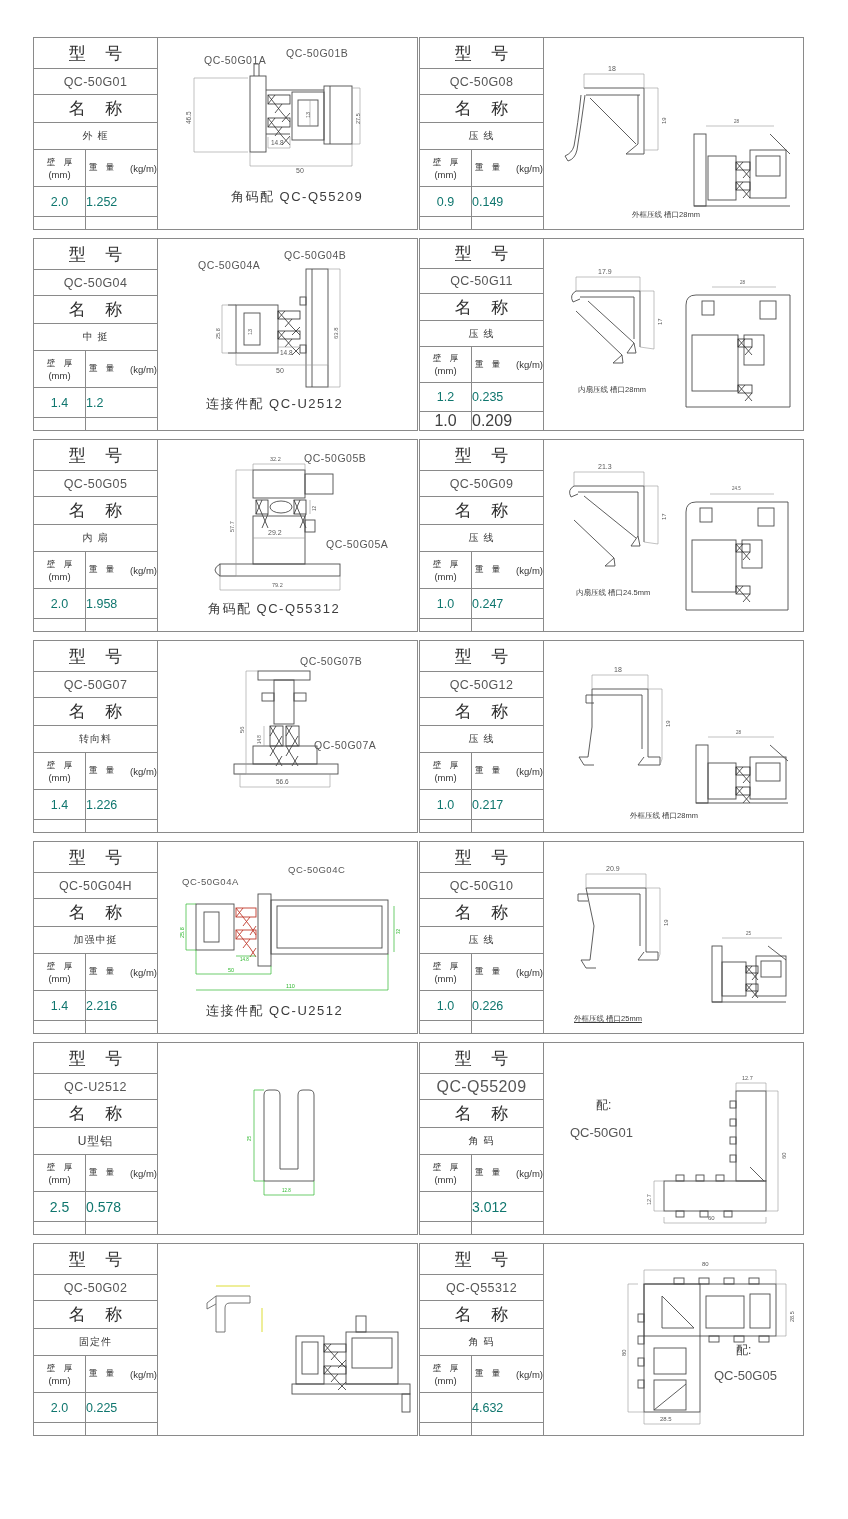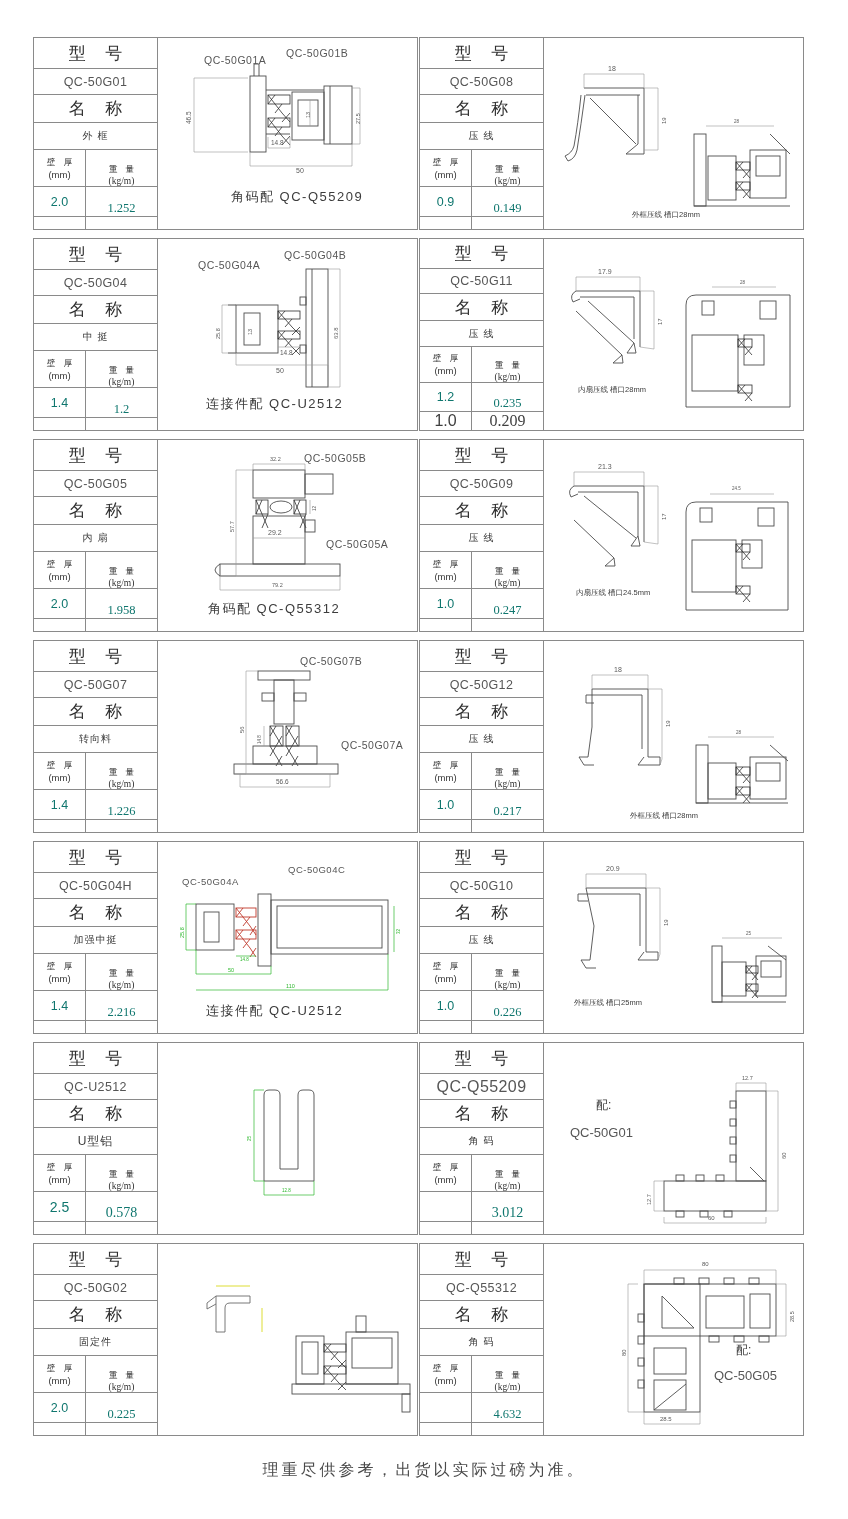--- a/index.html
+++ b/index.html
@@ -14,21 +14,21 @@
       justify-content:center;color:#3f3f3f;}
   .sr.last{border-bottom:0;flex:1;}
   .hdr{height:31px;font-family:"DejaVu Serif","Liberation Serif",serif;font-size:17px;
        letter-spacing:7px;text-indent:7px;color:#2f2f2f;}
   .hdr2{height:28px;}
   .mdl{height:26px;font-size:12.5px;color:#565656;letter-spacing:0.4px;}
   .nm{height:27px;font-size:10px;color:#3a3a3a;letter-spacing:1px;}
   .sprow{padding:0;align-items:stretch;}
   .c1{box-sizing:border-box;width:52px;border-right:1px solid #8a8a8a;display:flex;
       flex-direction:column;align-items:center;justify-content:center;}
-  .c2{flex:1;display:flex;flex-direction:column;align-items:center;justify-content:flex-end;font-family:Liberation Serif, serif;}
+  .c2{flex:1;display:flex;flex-direction:row;align-items:center;justify-content:space-between;}
   .thw{height:37px;}
   .thw .t{font-size:8.5px;letter-spacing:3px;text-indent:3px;color:#333;}
   .thw .u{font-size:9.5px;color:#333;}
   .vals{height:30px;font-size:12.5px;color:#0f766e;}
   .draw{position:relative;flex:1;}
   .draw svg{position:absolute;left:0;top:0;}
   .ann{position:absolute;white-space:nowrap;color:#5a5a5a;}
   .lbl{font-size:10.5px;letter-spacing:0.5px;color:#565656;}
   .lbl9{font-size:9.5px;}
   .cap{font-size:13px;color:#3c3c3c;letter-spacing:1.5px;}
@@ -281,21 +281,21 @@
               <rect class="pf" x="76" y="123" width="104" height="10"></rect>
         <line class="dl" x1="88" y1="30" x2="88" y2="133"></line>
               <line class="dl" x1="88" y1="30" x2="100" y2="30"></line>
               <line class="dl" x1="88" y1="133" x2="76" y2="133"></line>
         <line class="dl" x1="106" y1="85" x2="106" y2="105"></line>
         <line class="dl" x1="82" y1="146" x2="172" y2="146"></line>
               <line class="dl" x1="82" y1="133" x2="82" y2="146"></line>
               <line class="dl" x1="172" y1="133" x2="172" y2="146"></line>
       </svg>
       <span class="ann lbl" style="left:142px;top:14px;">QC-50G07B</span>
-      <span class="ann lbl" style="left:156px;top:98px;margin-left:27px;">QC-50G07A</span>
+      <span class="ann lbl" style="left:156px;top:98px;">QC-50G07A</span>
       <span class="ann d6 rot" style="left:81px;top:92px;">56</span>
       <span class="ann d45 rot" style="left:99px;top:103px;">14.8</span>
       <span class="ann d65" style="left:118px;top:137px;">56.6</span>
     </div>
   </div>
 
   <div class="block">
     <div class="spec">
       <div class="sr hdr">型 号</div>
       <div class="sr mdl">QC-50G04H</div>
@@ -731,21 +731,21 @@
         <rect class="pf" x="178" y="120" width="24" height="34"></rect>
         <rect class="hx" x="202" y="124" width="12" height="7"></rect>
               <path class="hx" d="M202,124 l6,7 m0,-7 l-6,7 m6,0 l6,7 m0,-7 l-6,7"></path>
         <rect class="hx" x="202" y="142" width="12" height="7"></rect>
               <path class="hx" d="M202,142 l6,7 m0,-7 l-6,7 m6,0 l6,7 m0,-7 l-6,7"></path>
         <line class="pf" x1="168" y1="160" x2="242" y2="160"></line>
       </svg>
       <span class="ann d7" style="left:62px;top:23px;">20.9</span>
       <span class="ann d6 rot" style="left:119px;top:84px;">19</span>
       <span class="ann d45" style="left:202px;top:89px;">25</span>
-      <span class="ann scap" style="left:30px;top:156px;">外框压线  槽口25mm</span>
+      <span class="ann scap" style="left:30px;top:172px;text-decoration:underline;">外框压线  槽口25mm</span>
     </div>
   </div>
 
   <div class="block">
     <div class="spec">
       <div class="sr hdr">型 号</div>
       <div class="sr mdl" style="font-size:16px;">QC-Q55209</div>
       <div class="sr hdr hdr2">名 称</div>
       <div class="sr nm">角 码</div>
       <div class="sr sprow thw">
@@ -868,14 +868,13 @@
       <span class="ann d5 rot" style="left:245px;top:78px;">28.5</span>
       <span class="ann d6" style="left:116px;top:172px;">28.5</span>
       <span class="ann" style="left:192px;top:98px;font-size:12px;color:#3c3c3c;">配:</span>
       <span class="ann" style="left:170px;top:124px;font-size:13px;color:#565656;">QC-50G05</span>
     </div>
   </div>
 
 </div>
 </div>
 
-<div class="footer">理重尽供参考，出货以实际过磅为准。</div>
 </div>
 
 </body></html>

